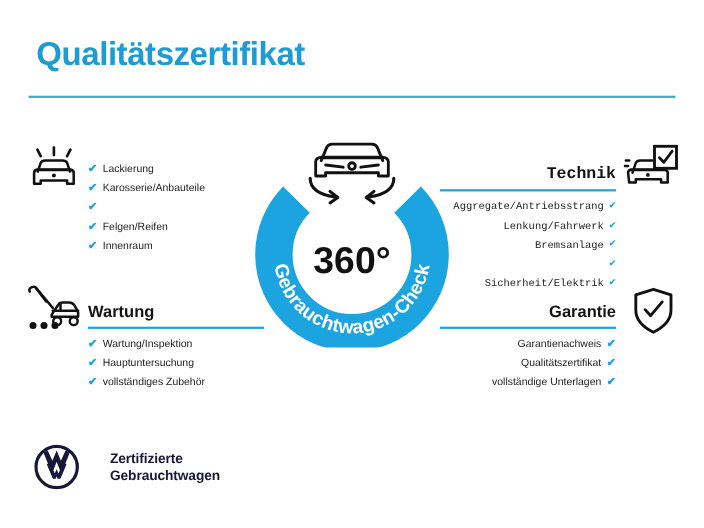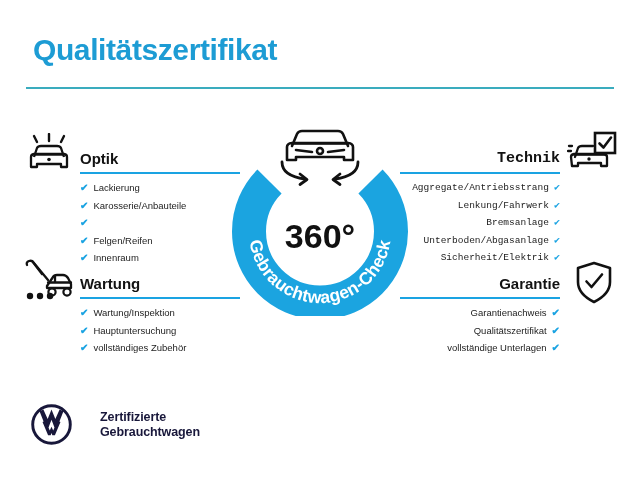--- a/index.html
+++ b/index.html
@@ -77,24 +77,20 @@
 </style>
 </head>
 <body>
 
 <div class="page">
 
   <div class="title">Qualitätszertifikat</div>
   <div class="title-rule"></div>
 
   <div class="block left" style="left:80px;top:140px;width:160px;">
-    <div class="block-head">
-      <div class="sec-title" style="left:0;">Optik</div>
-      <div class="sec-rule" style="left:0;width:160px;"></div>
-    </div>
     <div class="items">
       <div class="item">
           <span class="chk">✔</span>
           <span>Lackierung</span>
         </div>
       <div class="item">
           <span class="chk">✔</span>
           <span>Karosserie/Anbauteile</span>
         </div>
       <div class="item">
@@ -177,21 +173,20 @@
         </div>
       <div class="item">
           <span>Lenkung/Fahrwerk</span>
           <span class="chk">✔</span>
         </div>
       <div class="item">
           <span>Bremsanlage</span>
           <span class="chk">✔</span>
         </div>
       <div class="item">
-          <span>Unterboden/Abgasanlage</span>
           <span class="chk">✔</span>
         </div>
       <div class="item">
           <span>Sicherheit/Elektrik</span>
           <span class="chk">✔</span>
         </div>
     </div>
   </div>
 
   <div class="icon" style="left:567px;top:131px;width:50px;height:42px;">

